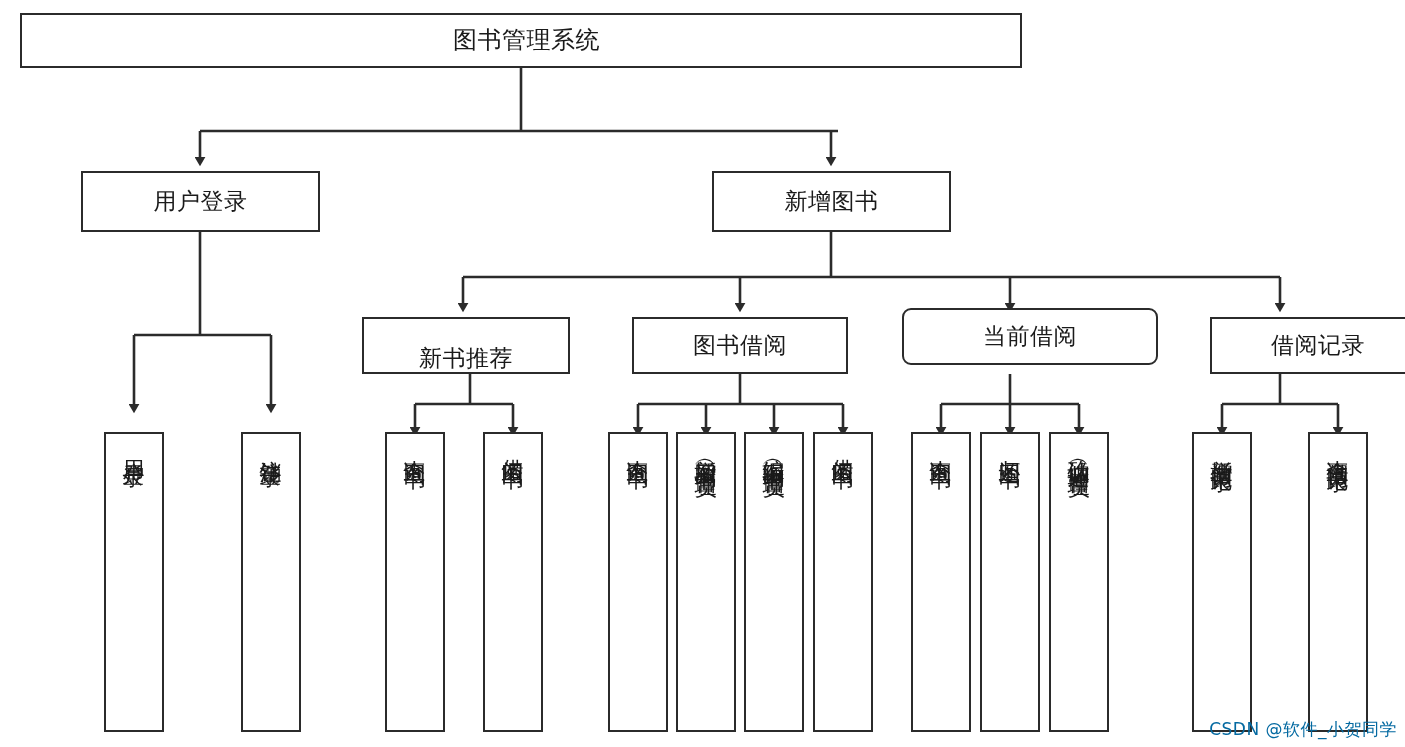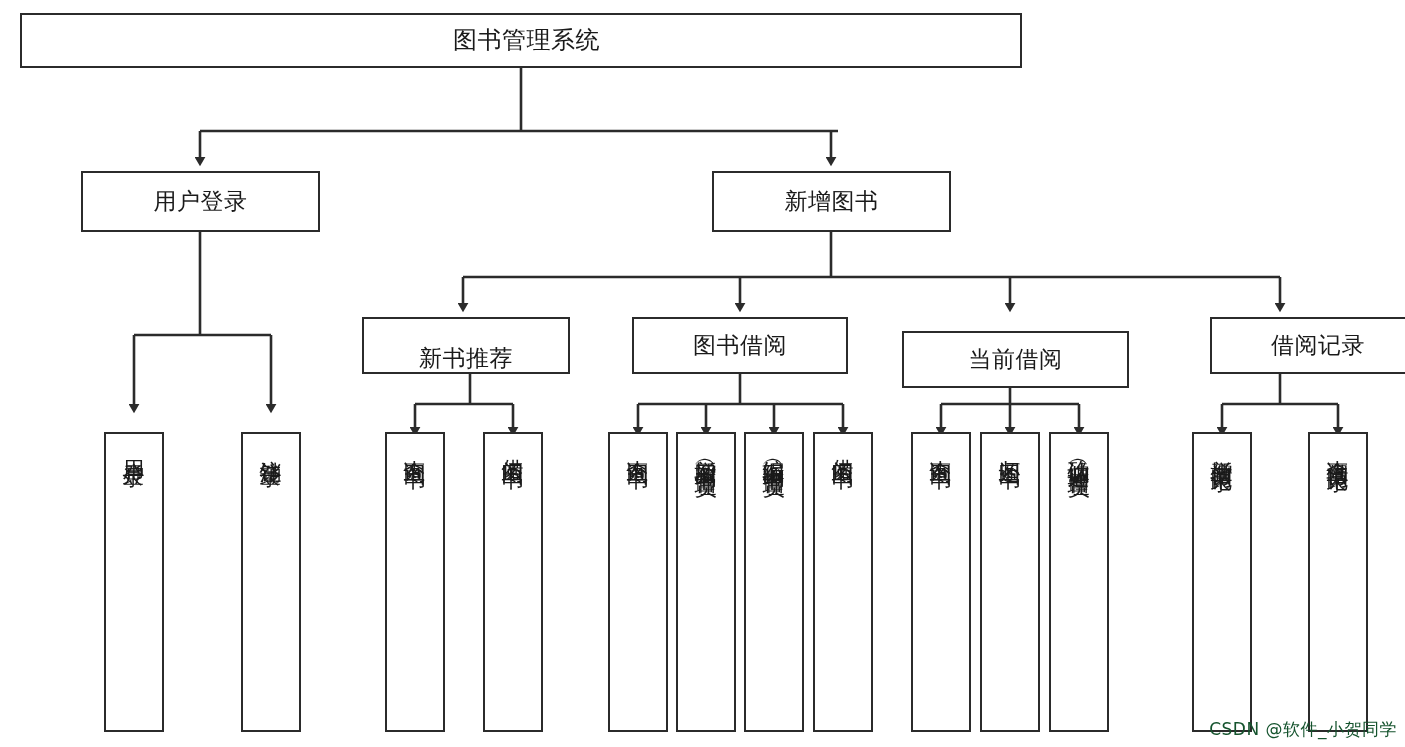--- a/index.html
+++ b/index.html
@@ -63,21 +63,21 @@
     font-size: 22px;
     line-height: 1.05;
     letter-spacing: 2.5px;
     max-height: 280px;
   }
   .watermark {
     position: absolute;
     right: 8px;
     bottom: 6px;
     font-size: 17px;
-    color: #14532d;
+    color: #0369a1;
     letter-spacing: 0.5px;
     white-space: nowrap;
     z-index: 5;
     font-family: "DejaVu Sans", "Liberation Sans", sans-serif;
   }
 </style>
 </head>
 <body>
 
 <div id="canvas">
@@ -142,21 +142,21 @@
   <div class="node horiz" style="left:712px; top:171px; width:239px; height:61px;">
     <span class="cap">新增图书</span>
   </div>
 
   <div class="node horiz" style="left:362px; top:317px; width:208px; height:57px;align-items:flex-end;">
     <span class="cap">新书推荐</span>
   </div>
   <div class="node horiz" style="left:632px; top:317px; width:216px; height:57px;font-family:Liberation Serif, serif;">
     <span class="cap">图书借阅</span>
   </div>
-  <div class="node horiz" style="left:902px; top:331px; width:227px; height:57px;">
+  <div class="node horiz" style="left:902px; top:308px; width:256px; height:57px;border-radius:9px;">
     <span class="cap">当前借阅</span>
   </div>
   <div class="node horiz" style="left:1172px; top:317px; width:216px; height:57px;margin-left:38px;">
     <span class="cap">借阅记录</span>
   </div>
 
   <div class="node vert" style="left:104px; top:432px; width:60px; height:300px;">
     <span class="cap">用户登录</span>
   </div>
   <div class="node vert" style="left:241px; top:432px; width:60px; height:300px;">

